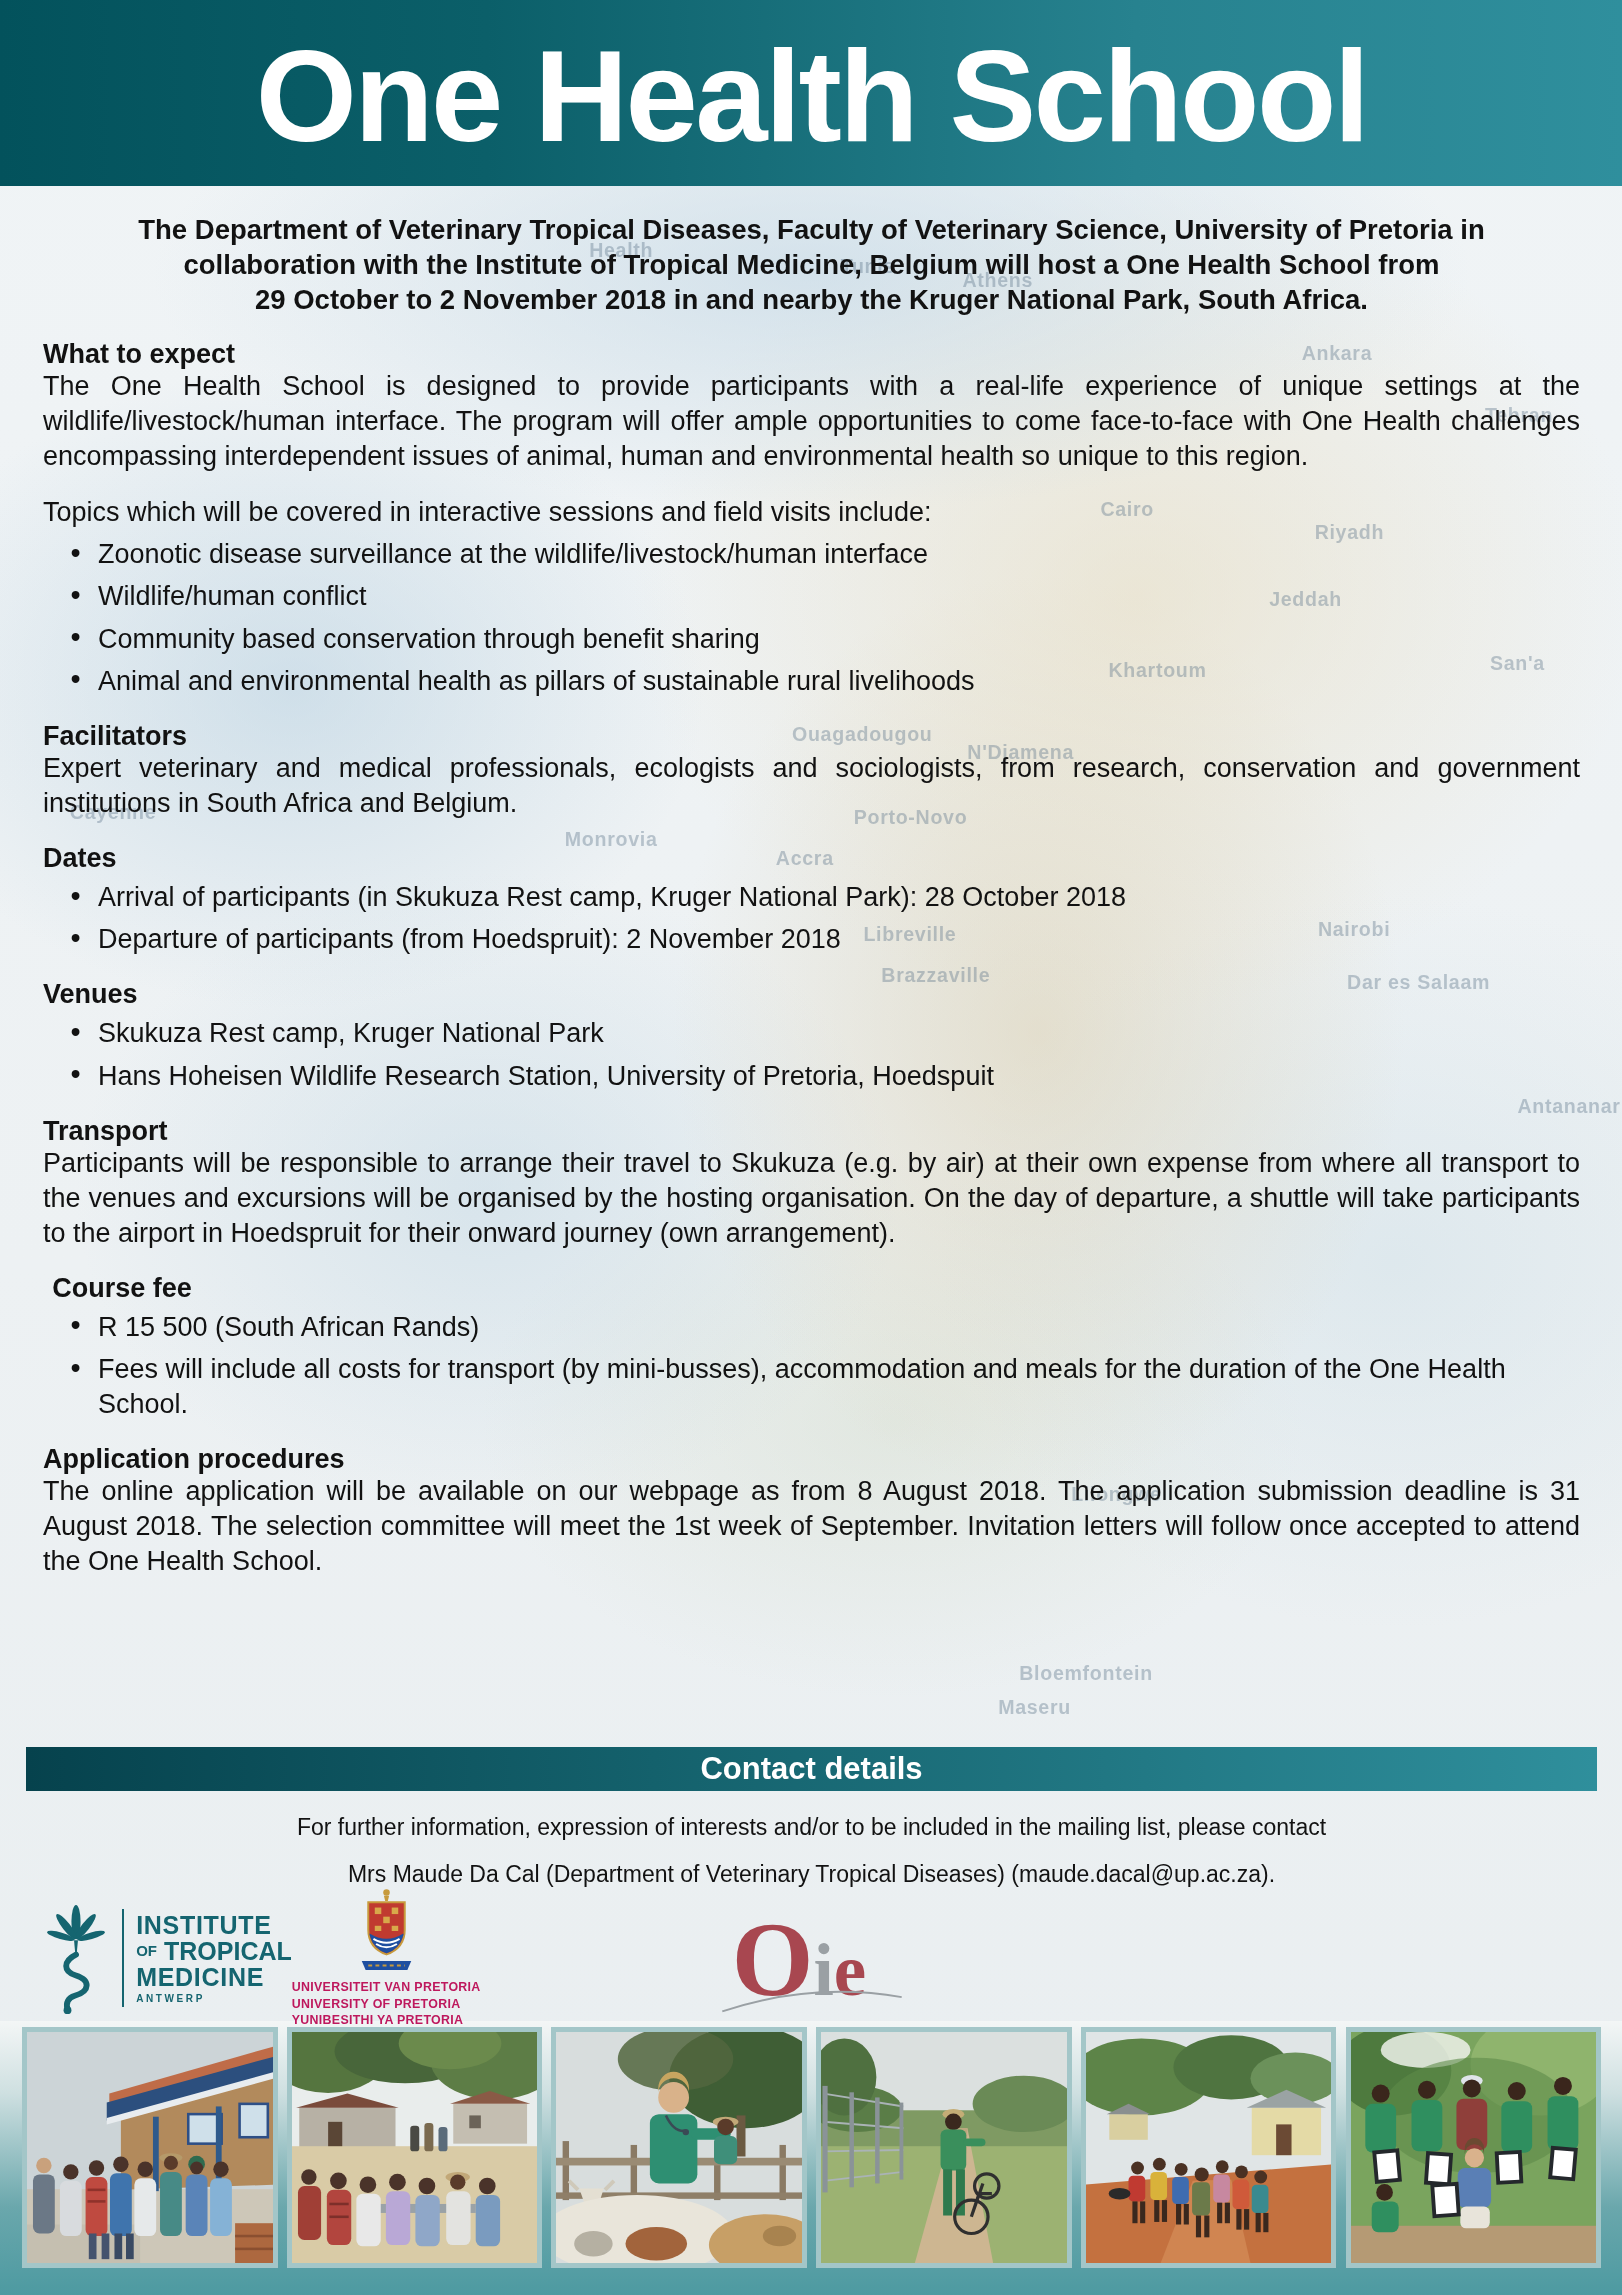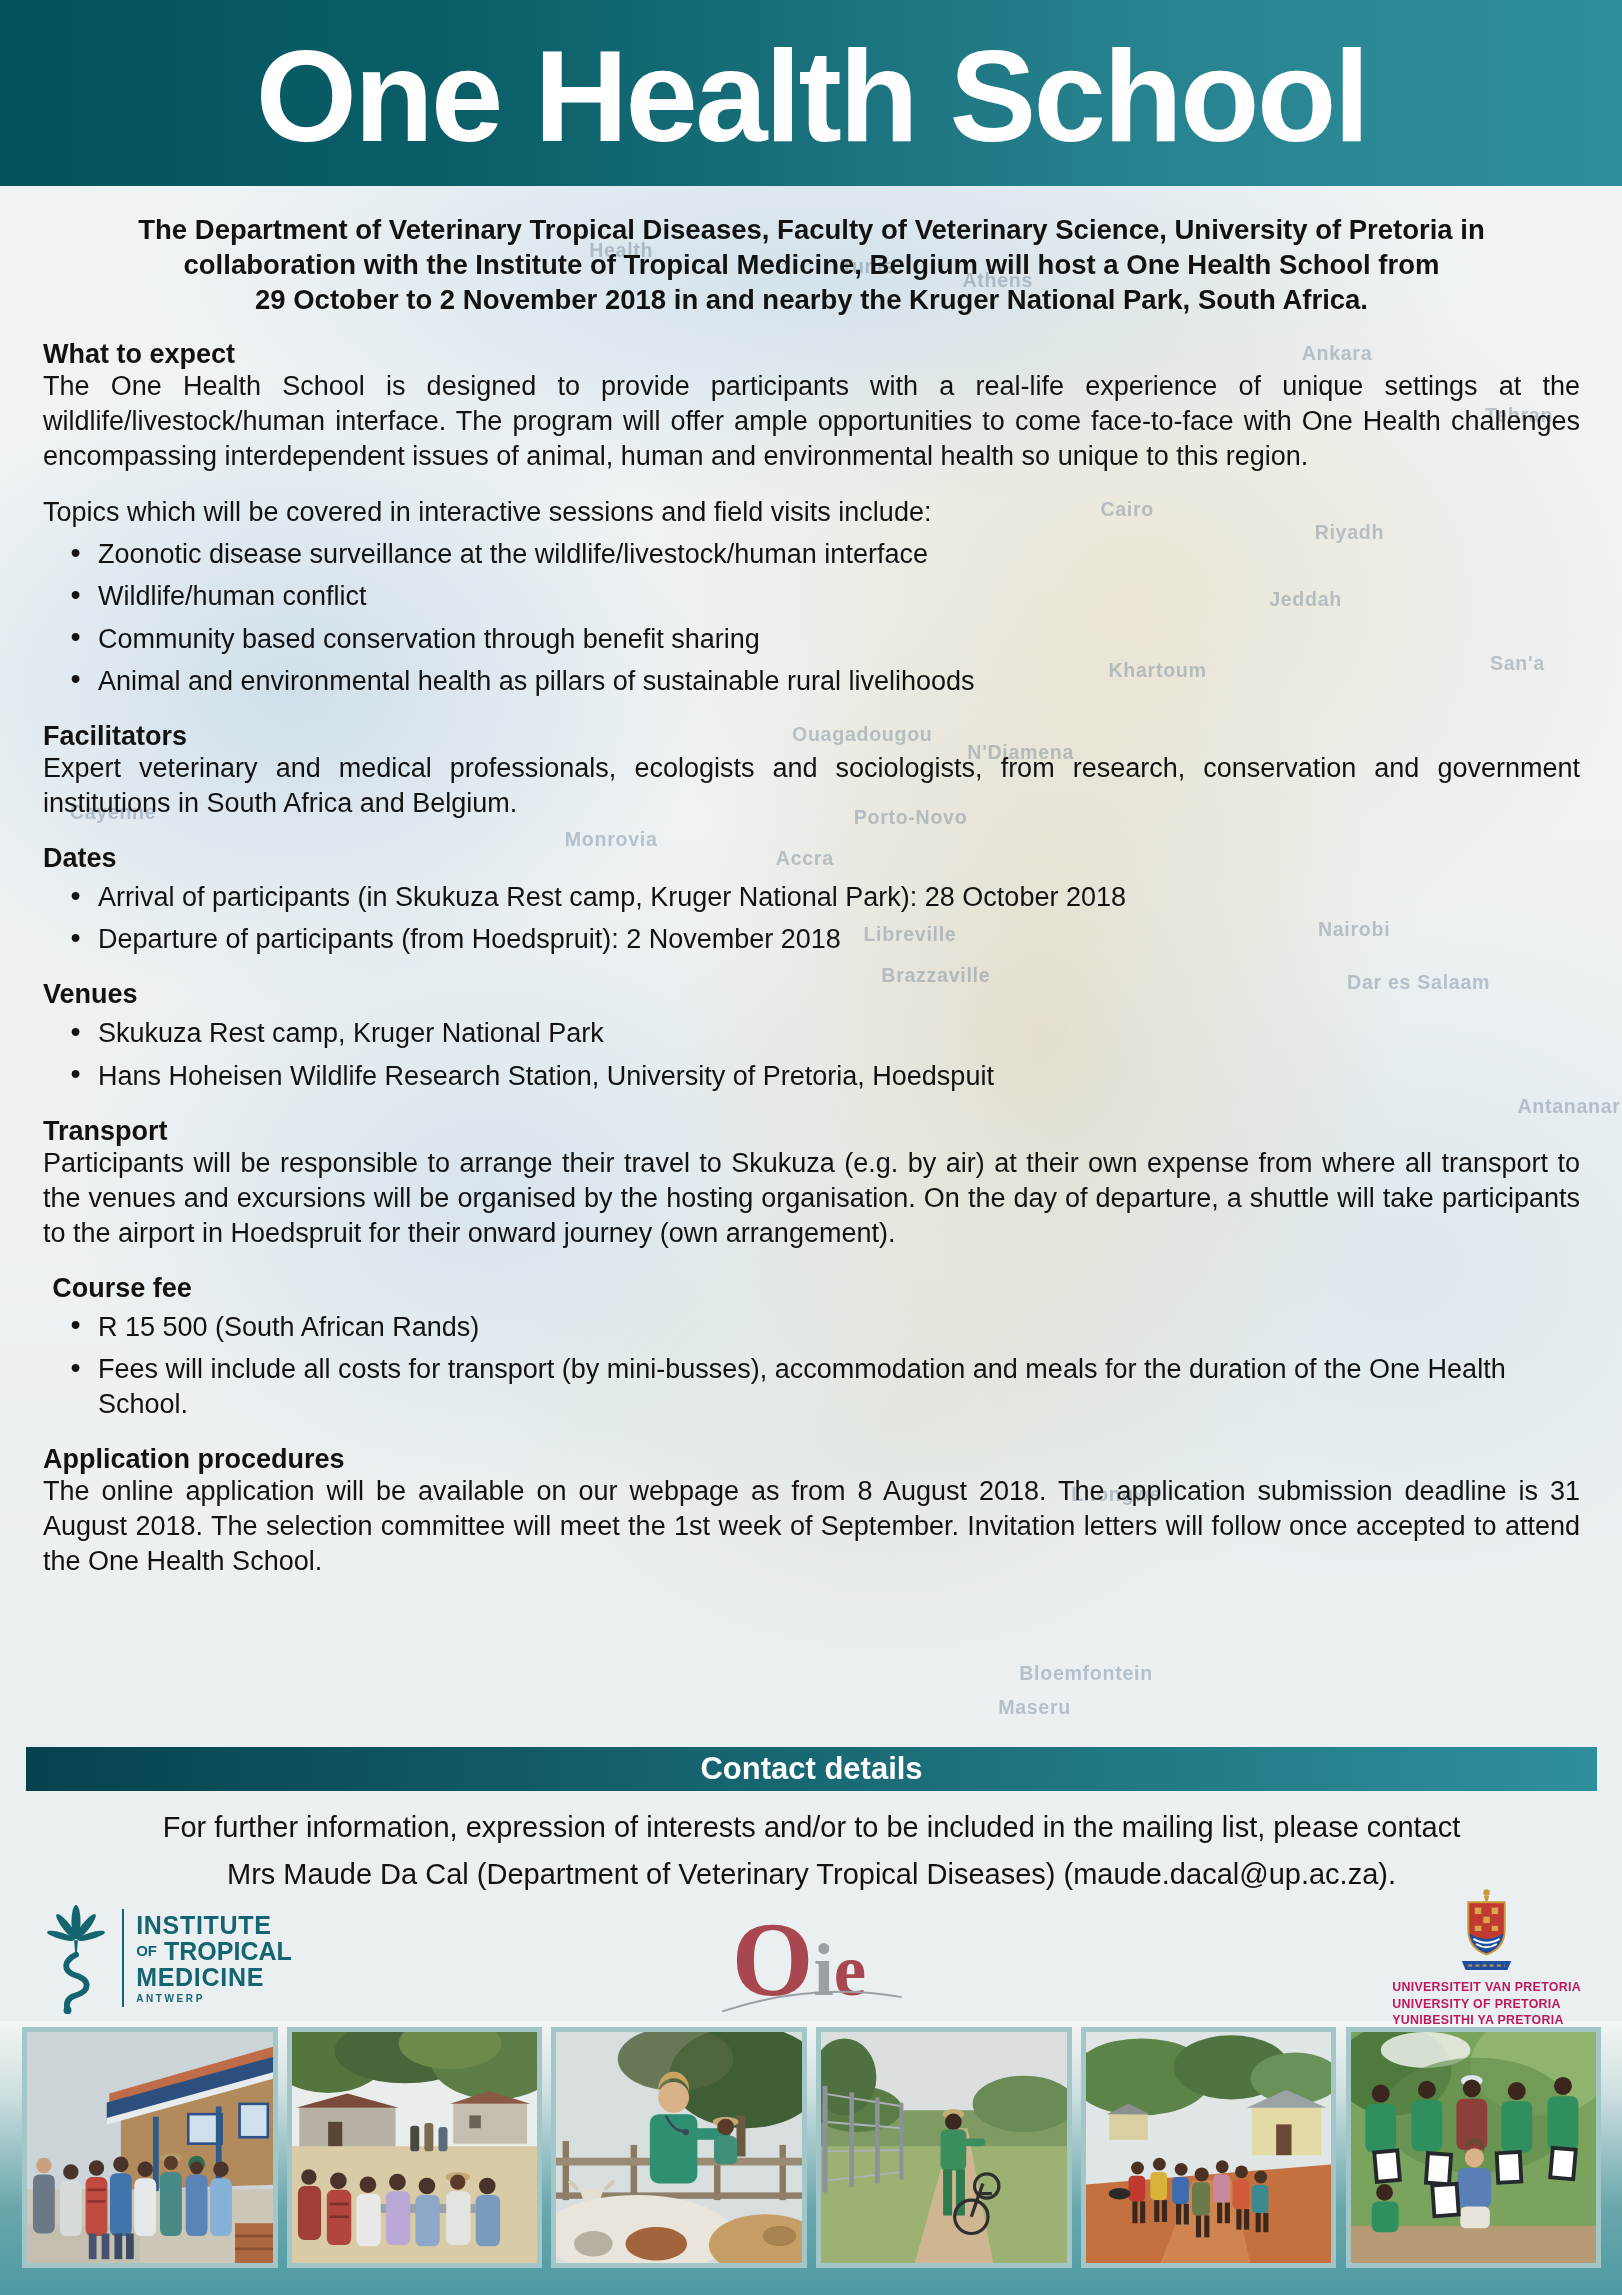--- a/index.html
+++ b/index.html
@@ -87,30 +87,30 @@
   .footer { position:absolute; left:0; right:0; bottom:0; z-index:3; }
 
   .contact-bar {
     margin:0 26px;
     height:44px;
     background:linear-gradient(90deg,#06424d 0%, #14616c 40%, #2f8f9c 100%);
     display:flex; align-items:center; justify-content:center;
   }
   .contact-bar span { color:#fff; font-size:31px; font-weight:bold; }
 
-  .contact-line { text-align:center; font-size:29px; line-height:31px; }
+  .contact-line { text-align:center; font-size:23px; line-height:31px; }
   .contact-line.first { margin-top:21px; }
   .contact-line.second { margin-top:15.7px; }
 
   
   .logos-row {
     margin-top:10.5px;
     height:116px;
     padding:0 42px;
-    display:flex; align-items:center; justify-content:space-between;
+    display:flex; align-items:center; 
     position:relative;
   }
   .itm-logo { display:flex; align-items:center; gap:11.8px; }
   .itm-divider { width:2.6px; height:98px; background:#156570; }
   .itm-text { color:#156570; line-height:1.04; }
   .itm-l1 { font-size:25px; font-weight:bold; letter-spacing:0.7px; }
   .itm-l2 { font-size:25px; font-weight:bold; }
   .itm-l2 .of { font-size:15px; vertical-align:3.9px; letter-spacing:0; }
   .itm-l3 { font-size:25px; font-weight:bold; letter-spacing:0.7px; }
   .itm-l4 { font-size:10px; font-weight:bold; letter-spacing:2.6px; margin-top:3.9px; }

